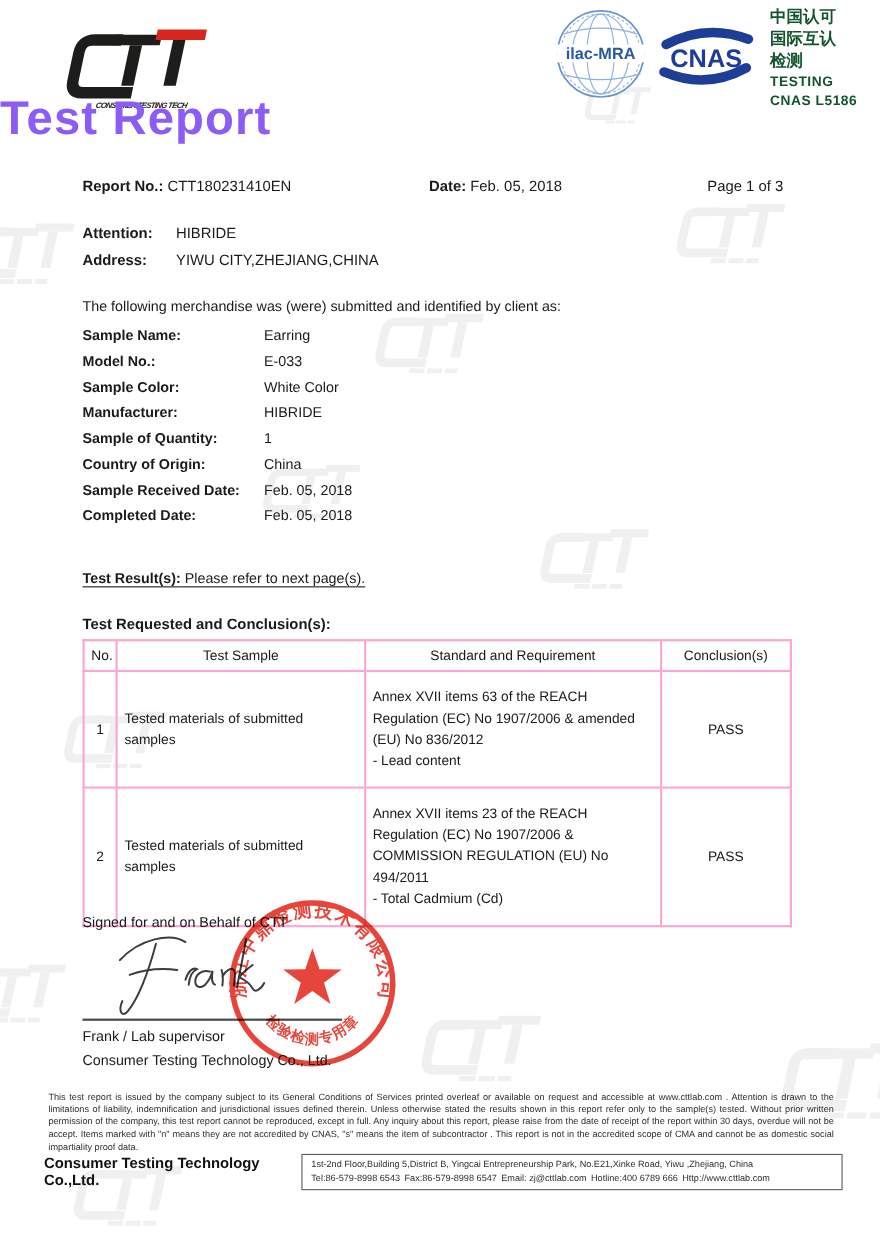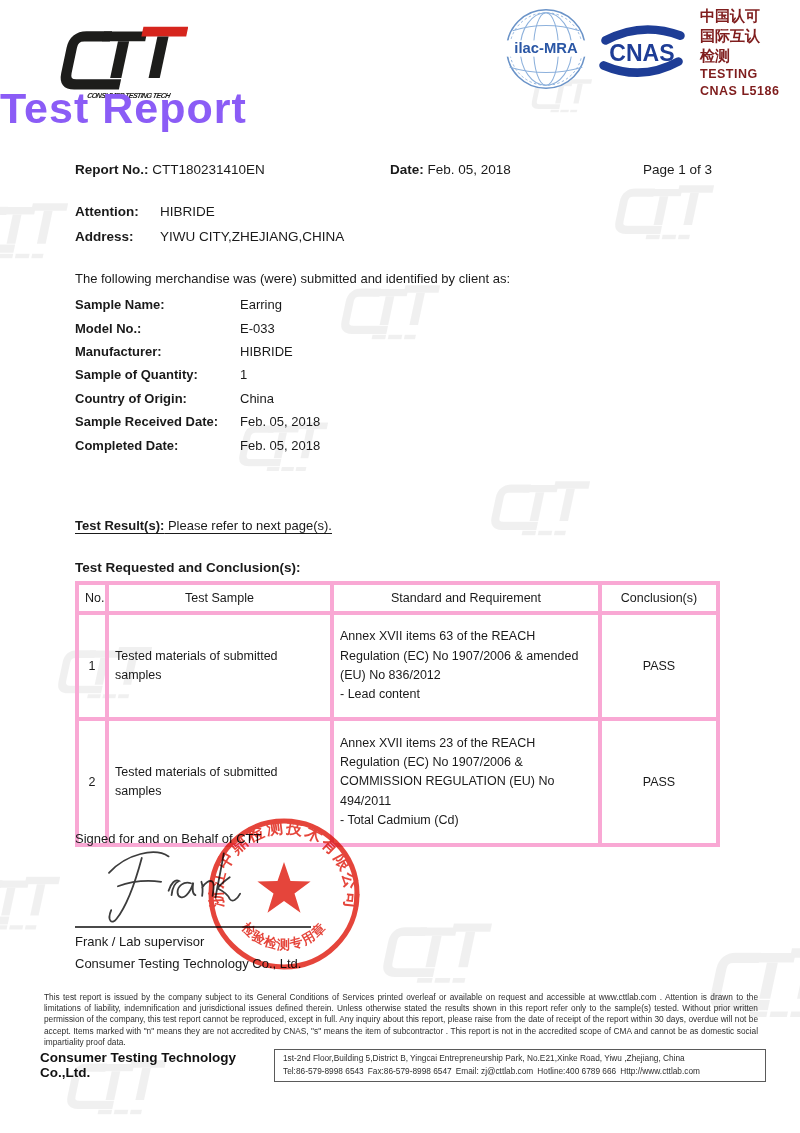--- a/index.html
+++ b/index.html
@@ -20,21 +20,21 @@
   .kvrow .lbl{font-weight:bold;width:85px;}
   .intro{left:75px;top:271px;font-size:13px;}
   .fields{left:75px;top:293px;width:560px;}
   .frow{display:flex;height:23.4px;align-items:center;font-size:13px;}
   .frow .lbl{font-weight:bold;width:165px;}
   .results{left:75px;top:518px;font-size:13px;text-decoration:underline;text-underline-offset:3px;}
   .concl-h{left:75px;top:560px;font-size:13.5px;font-weight:bold;}
   
   table.ctable{left:75px;top:581px;width:645px;border-collapse:collapse;table-layout:fixed;
                font-size:12.5px;}
-  .ctable th,.ctable td{border:4px solid #f9a8d4;padding:3px 6px;vertical-align:middle;}
+  .ctable th,.ctable td{border:2px solid #f9a8d4;padding:3px 6px;vertical-align:middle;}
   .ctable th{font-weight:normal;text-align:center;height:20px;}
   .col-no{width:30px;} .col-sample{width:225px;} .col-std{width:268px;} .col-conc{width:118px;}
   .cell-no,.cell-conc{text-align:center;}
   .cell-std{white-space:pre-line;line-height:1.55;padding:6px 8px;}
   .cell-sample{line-height:1.55;}
   
   .signedfor{left:75px;top:831px;font-size:13px;}
   .sigline{left:75px;top:926px;width:236px;border-top:2px solid #4a4a4a;height:0;}
   .signer{left:75px;top:934px;font-size:13px;}
   .sigco{left:75px;top:956px;font-size:13px;}
@@ -125,21 +125,21 @@
     <rect x="3" y="36" width="84" height="17" fill="#ffffff"></rect>
     <text x="45" y="49.5" text-anchor="middle" font-size="15.5" font-weight="bold" fill="#2b57a5">ilac-MRA</text>
   </svg>
 
   <svg class="abs" style="left:594px;top:20px" width="96" height="62" viewBox="0 0 100 62">
     <path d="M12,20 Q50,0 90,15" fill="none" stroke="#1e3d96" stroke-width="9" stroke-linecap="round"></path>
     <path d="M10,46 Q50,63 88,42" fill="none" stroke="#1e3d96" stroke-width="9" stroke-linecap="round"></path>
     <text x="50" y="41" text-anchor="middle" font-size="24" font-weight="bold" fill="#1e3d96">CNAS</text>
   </svg>
 
-  <div class="abs accr-lines" style="color:#7f1d1d">
+  <div class="abs accr-lines" style="color:#14532d">
     <div class="accr-zh">中国认可</div>
     <div class="accr-zh">国际互认</div>
     <div class="accr-zh">检测</div>
     <div class="accr-en">TESTING</div>
     <div class="accr-en">CNAS L5186</div>
   </div>
 
   <div class="abs title">Test Report</div>
 
   <div class="abs meta-item" style="left:75px">
@@ -164,20 +164,24 @@
   <div class="abs intro">The following merchandise was (were) submitted and identified by client as:</div>
 
   <div class="abs fields">
     <div class="frow">
       <span class="lbl">Sample Name:</span>
       <span>Earring</span>
     </div>
     <div class="frow">
       <span class="lbl">Model No.:</span>
       <span>E-033</span>
+    </div>
+    <div class="frow">
+      <span class="lbl">Sample Color:</span>
+      <span>White Color</span>
     </div>
     <div class="frow">
       <span class="lbl">Manufacturer:</span>
       <span>HIBRIDE</span>
     </div>
     <div class="frow">
       <span class="lbl">Sample of Quantity:</span>
       <span>1</span>
     </div>
     <div class="frow">

